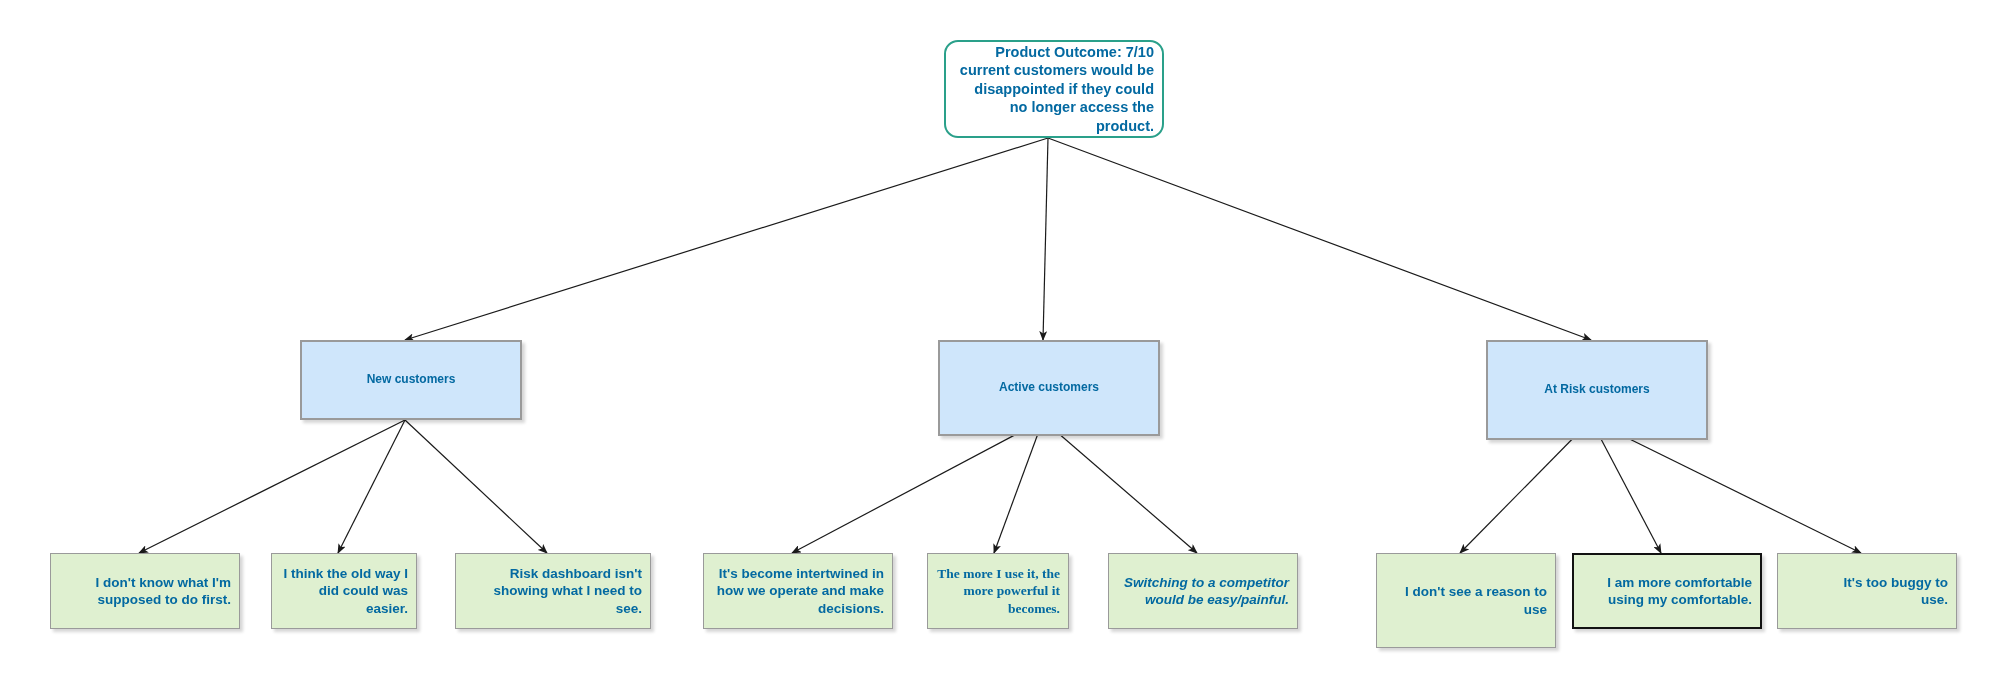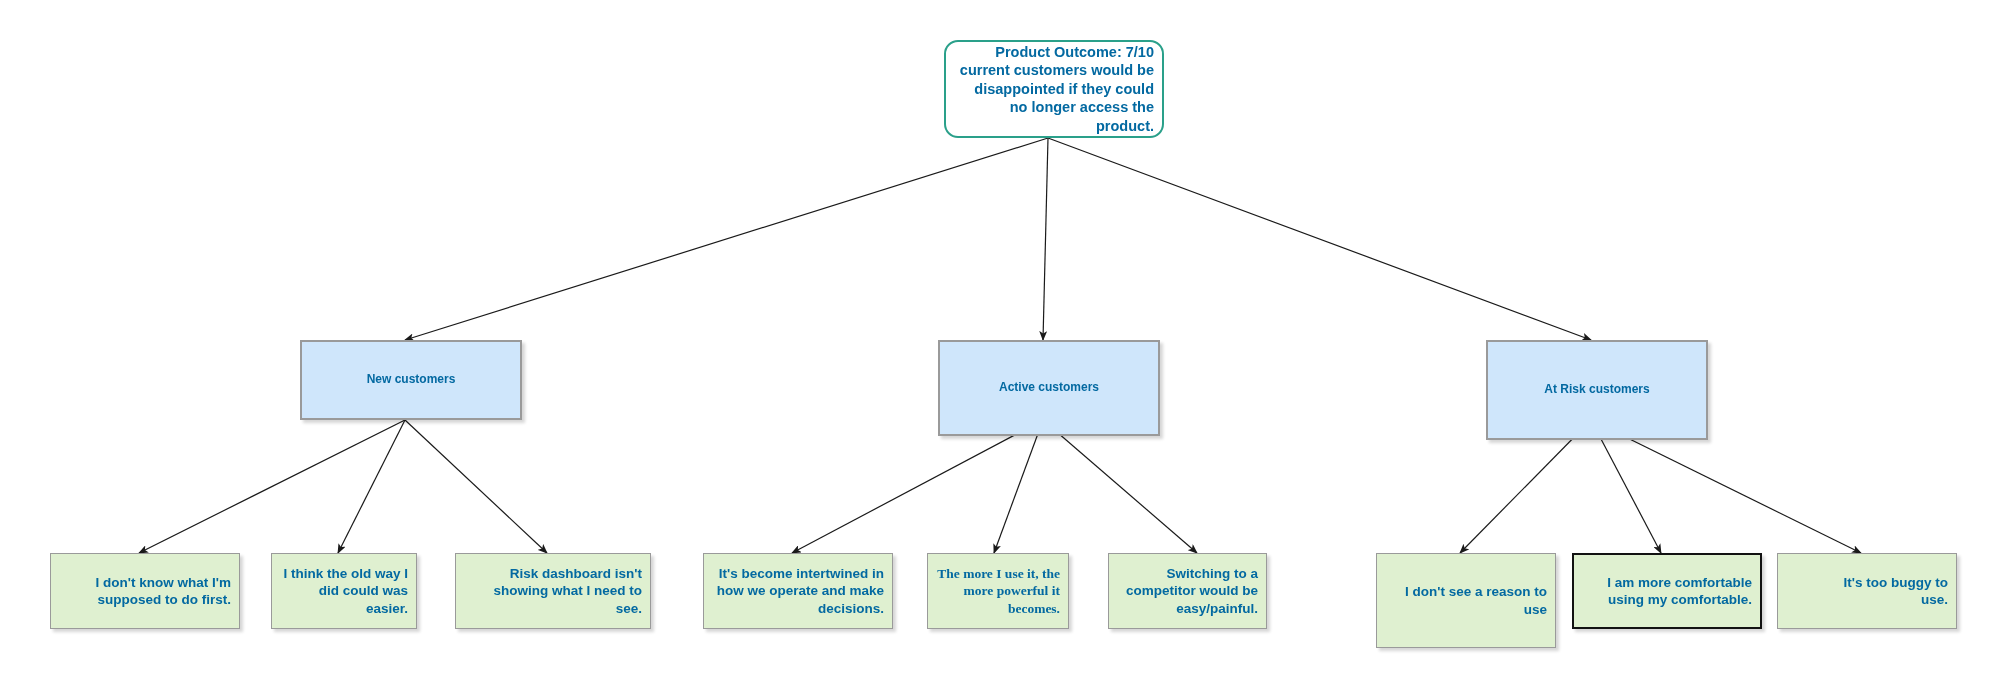--- a/index.html
+++ b/index.html
@@ -119,21 +119,21 @@
       </div>
       <div class="node leaf" style="left: 449px; top: 553px; width: 196px; height: 76px; background: rgb(223, 240, 208); border-color: rgb(154, 154, 154);">
         <span class="node-text">Risk dashboard isn't showing what I need to see.</span>
       </div>
       <div class="node leaf" style="left: 697px; top: 553px; width: 190px; height: 76px; background: rgb(223, 240, 208); border-color: rgb(154, 154, 154);">
         <span class="node-text">It's become intertwined in how we operate and make decisions.</span>
       </div>
       <div class="node leaf" style="left: 921px; top: 553px; width: 142px; height: 76px; background: rgb(223, 240, 208); border-color: rgb(154, 154, 154); font-family: Liberation Serif, serif;">
         <span class="node-text">The more I use it, the more powerful it becomes.</span>
       </div>
-      <div class="node leaf" style="left: 1102px; top: 553px; width: 159px; height: 76px; background: rgb(223, 240, 208); border-color: rgb(154, 154, 154);">
+      <div class="node leaf" style="left: 1102px; top: 553px; width: 190px; height: 76px; background: rgb(223, 240, 208); border-color: rgb(154, 154, 154); font-style: italic;">
         <span class="node-text">Switching to a competitor would be easy/painful.</span>
       </div>
       <div class="node leaf" style="left: 1370px; top: 553px; width: 180px; height: 95px; background: rgb(223, 240, 208); border-color: rgb(154, 154, 154);">
         <span class="node-text">I don't see a reason to use</span>
       </div>
       <div class="node leaf selected" style="left: 1566px; top: 553px; width: 190px; height: 76px; background: rgb(223, 240, 208); border-color: rgb(18, 18, 18);">
         <span class="node-text">I am more comfortable using my comfortable.</span>
       </div>
       <div class="node leaf" style="left: 1771px; top: 553px; width: 180px; height: 76px; background: rgb(223, 240, 208); border-color: rgb(154, 154, 154); padding-left: 48px;">
         <span class="node-text">It's too buggy to use.</span>

